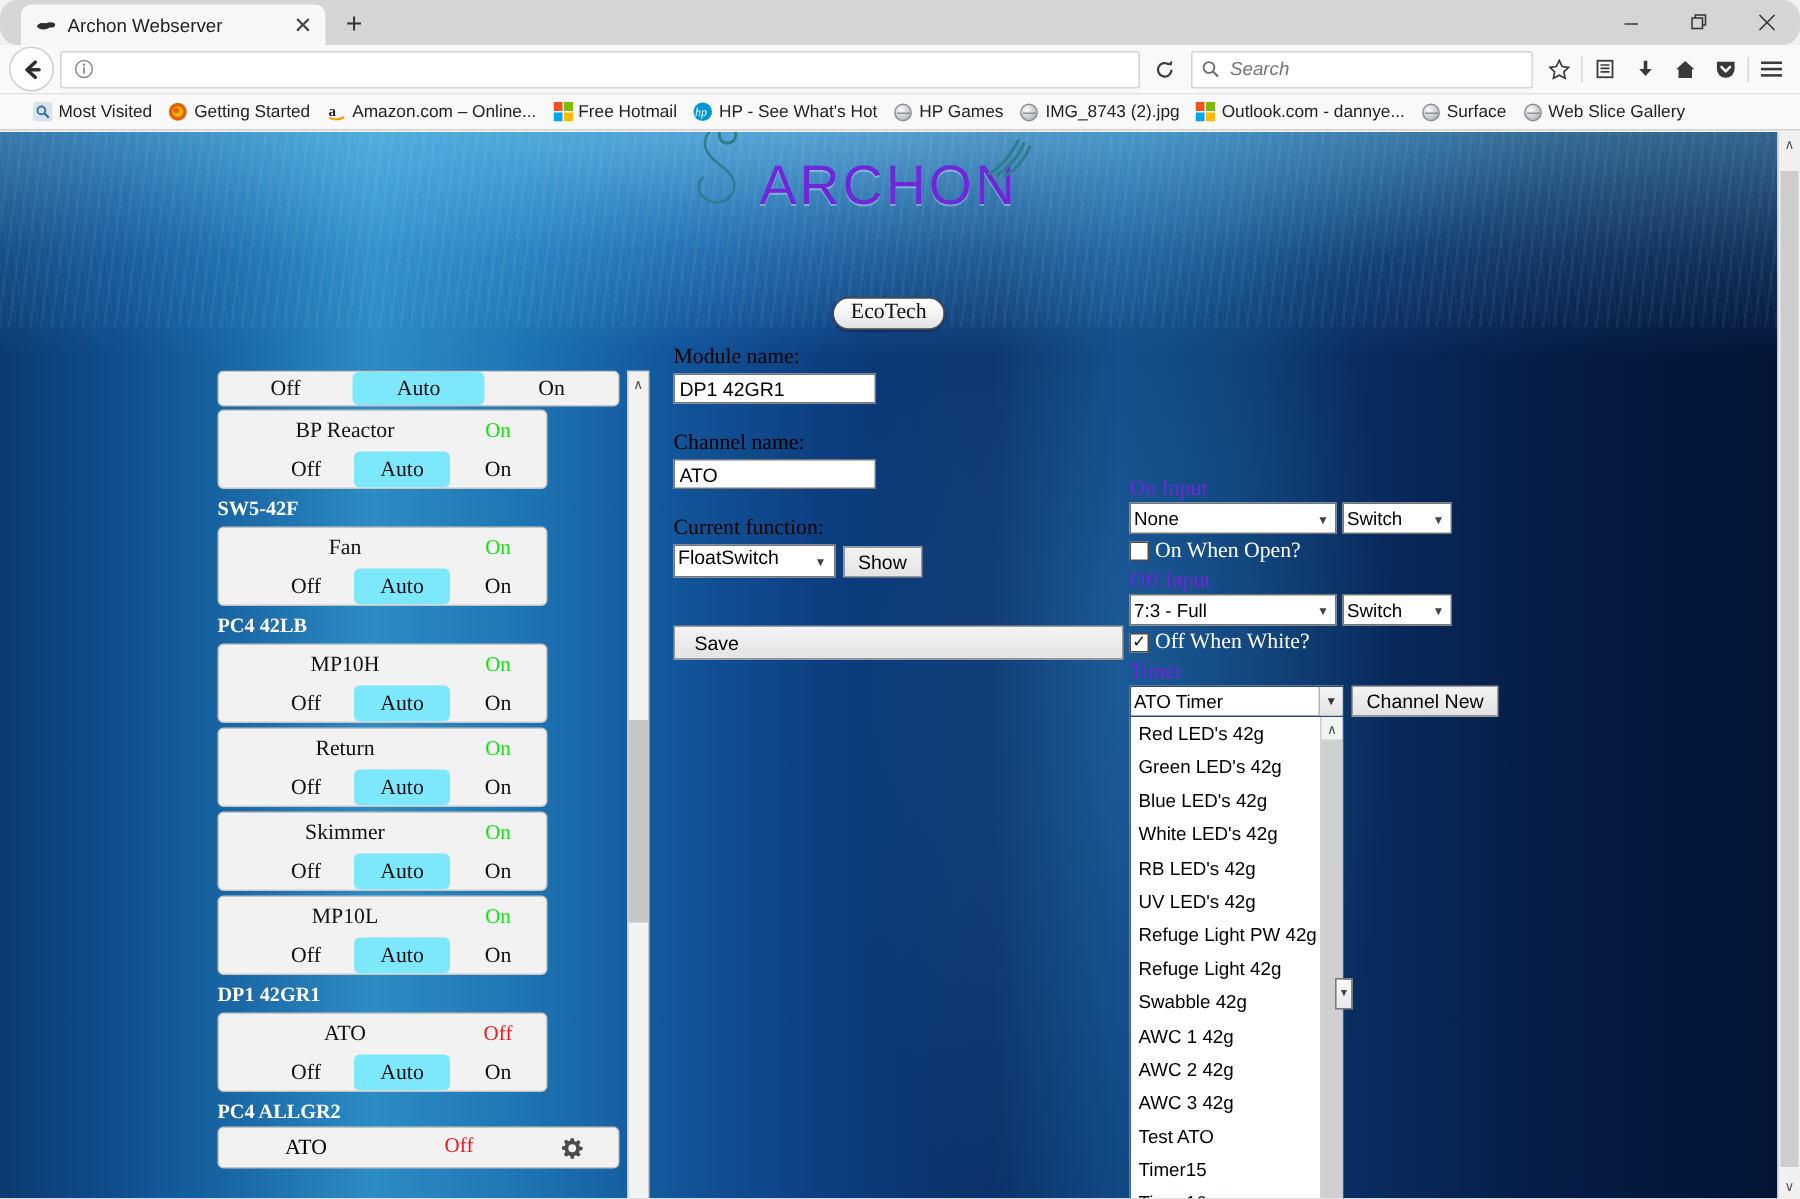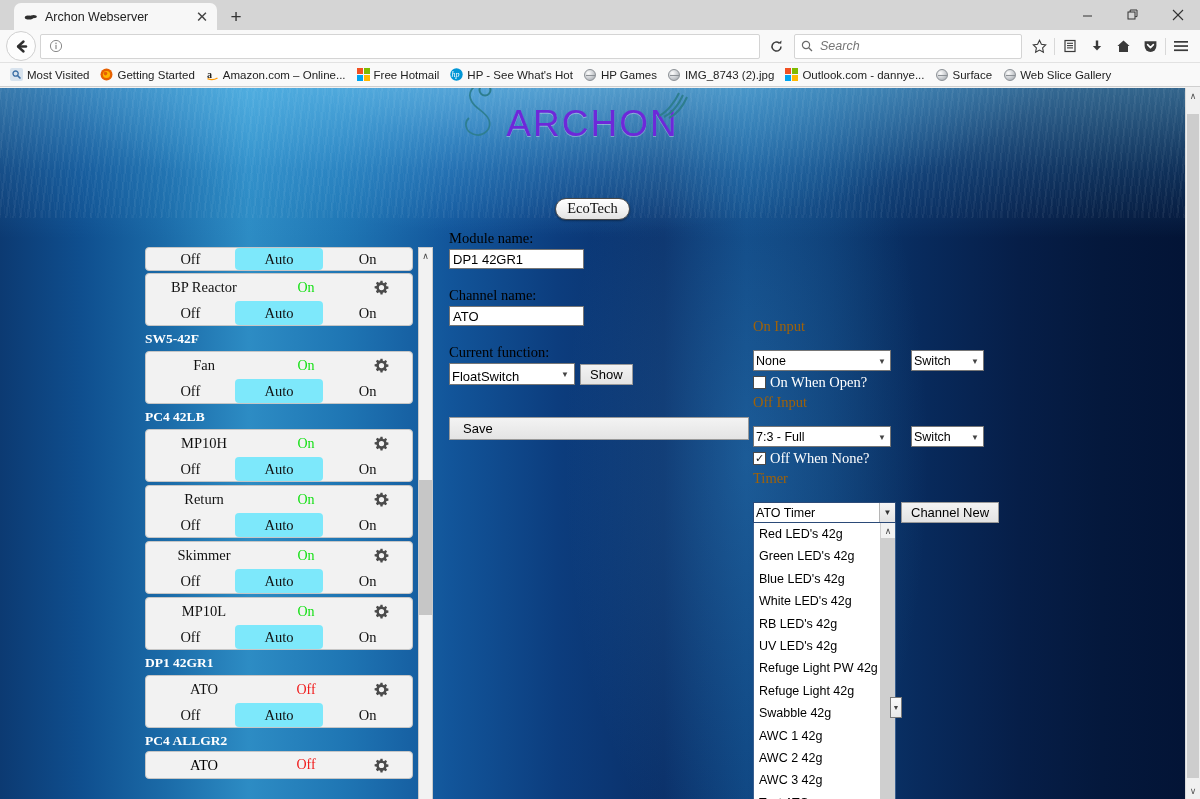--- a/index.html
+++ b/index.html
@@ -9,21 +9,21 @@
     overflow: hidden;
     font-family: "Liberation Sans", sans-serif;
     background: #f1f1f1;
   }
 
   
   .browser { width: 1200px; height: 799px; position: relative; }
 
   .titlebar {
     height: 30px; background: #d5d5d5;
-    display: flex; align-items: flex-end; position: relative;
+    display: flex; align-items: flex-end; position: relative; border-radius: 12px;
   }
   .tab {
     margin-left: 14px; height: 27px; width: 203px;
     background: #f7f7f7; border-radius: 7px 7px 0 0;
     display: flex; align-items: center; padding: 0 6px 0 10px;
     font-size: 12px; color: #222; position: relative;
   }
   .tab .favicon {
     width: 14px; height: 14px; margin-right: 7px; flex: 0 0 14px;
     display: flex; align-items: center; justify-content: center;
@@ -85,21 +85,21 @@
   }
   .toolicons { display: flex; align-items: center; margin-left: 4px; }
   .toolicons .ti {
     width: 27px; height: 28px; display: flex;
     align-items: center; justify-content: center; cursor: pointer; color:#3a3a3a;
   }
   .vsep { width:1px; height:17px; background:#d8d8d8; margin:0 1px; }
 
   .bookmarks {
     height: 24px; background: #f9f9f9;
-    display: flex; align-items: center; padding: 0 10px;
+    display: flex; align-items: center; padding: 0 22px;
     border-bottom: 1px solid #cfcfcf; overflow: hidden;
   }
   .bm {
     display: flex; align-items: center; margin-right: 11px;
     font-size: 11.5px; color: #222; white-space: nowrap; cursor: pointer;
   }
   .bm .bmicon {
     width: 13px; height: 13px; margin-right: 4px; flex: 0 0 13px;
     display: flex; align-items: center; justify-content: center;
   }
@@ -211,22 +211,23 @@
   .group-hdr {
     font-family: "Liberation Serif", serif;
     font-weight: bold; font-size: 13.5px; color: #ffffff;
     padding: 2px 0 2px 4px; line-height: 16px;
   }
   .dev-card {
     background: #f2f2f2;
     border: 1px solid #c6c6c6;
     border-radius: 4px;
     margin: 2px 0 3px 4px;
-    width: 268px;
+    width: 220px;
     overflow: hidden;
+    padding-left: 26px;
   }
   .dev-top {
     display:flex; align-items:center; height: 27px;
     font-family: "Liberation Serif", serif; font-size: 14.5px;
   }
   .dev-top .dname { flex: 0 0 116px; text-align:center; color:#111; }
   .dev-top .dstate { flex: 0 0 88px; text-align:center; font-size: 14px; }
   .dev-top .dgear {
     flex: 1; text-align:center; color:#4b4b4b; cursor:pointer;
     display:flex; align-items:center; justify-content:center;
@@ -282,43 +283,43 @@
   }
   .ftext {
     width: 135px; height: 20px;
     border: 1px solid #767676; background:#fff;
     font-size: 13px; padding: 0 3px; color:#000;
     font-family:"Liberation Sans", sans-serif; outline:none;
   }
   .fgap { height: 18px; }
   .sel-row { display:flex; align-items:center; gap: 5px; }
   .fsel {
-    width: 126px; height: 22px;
+    width: 108px; height: 22px;
     border: 1px solid #767676; background:#fff;
     font-size: 13px; color:#000; padding: 0 2px;
     font-family:"Liberation Sans", sans-serif;
     appearance:none; -webkit-appearance:none;
-    display:flex; align-items:flex-end; position:relative; cursor:pointer;
+    display:flex; align-items:flex-start; position:relative; cursor:pointer;
   }
   .fsel .chev { position:absolute; right:5px; top:6px; font-size:8px; color:#444; }
   .fbtn {
     background: linear-gradient(180deg,#f3f3f3,#e4e4e4);
     border: 1px solid #999; padding: 2px 9px;
     font-size: 13px; color:#000; cursor:pointer;
     font-family:"Liberation Sans", sans-serif;
   }
   .savebtn { margin-top: 32px; padding: 3px 13px; }
 
   
   .rightpanel { position:absolute; left: 753px; top: 230px; width: 260px; }
   .rlabel {
     font-family: "Liberation Serif", serif;
-    font-size: 14.5px; color:#a16207; margin-bottom: 15px;
-  }
-  .rrow { display:flex; gap: 20px; margin-bottom: 3px; }
+    font-size: 14.5px; color:#6d28d9; margin-bottom: 0;
+  }
+  .rrow { display:flex; gap: 4px; margin-bottom: 3px; }
   .rsel {
     height: 21px; border:1px solid #767676; background:#fff;
     font-size: 12.5px; color:#000; padding: 0 2px;
     display:flex; align-items:center; position:relative; cursor:pointer;
     font-family:"Liberation Sans", sans-serif;
   }
   .rsel .chev { position:absolute; right:4px; top:6px; font-size:8px; color:#444; }
   .rsel.w1 { width: 138px; }
   .rsel.w2 { width: 73px; }
   .chkrow {
@@ -802,21 +803,21 @@
             <span>7:3 - Full</span>
             <span class="chev">▼</span>
           </div>
           <div class="rsel w2">
             <span>Switch</span>
             <span class="chev">▼</span>
           </div>
         </div>
         <div class="chkrow">
           <span class="chk">✓</span>
-          <span>Off When None?</span>
+          <span>Off When White?</span>
         </div>
 
         <div class="rlabel">Timer</div>
         <div class="timer-row">
           <div class="timer-combo">
             <span>ATO Timer</span>
             <span class="dd">▼</span>
           </div>
           <div class="createbtn">Channel New</div>
 

